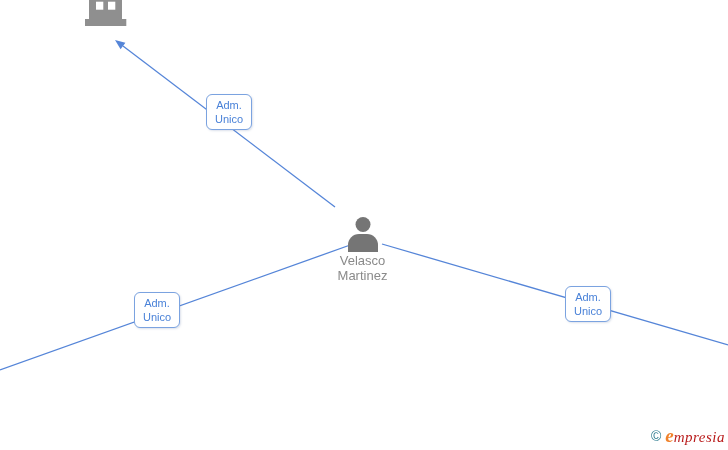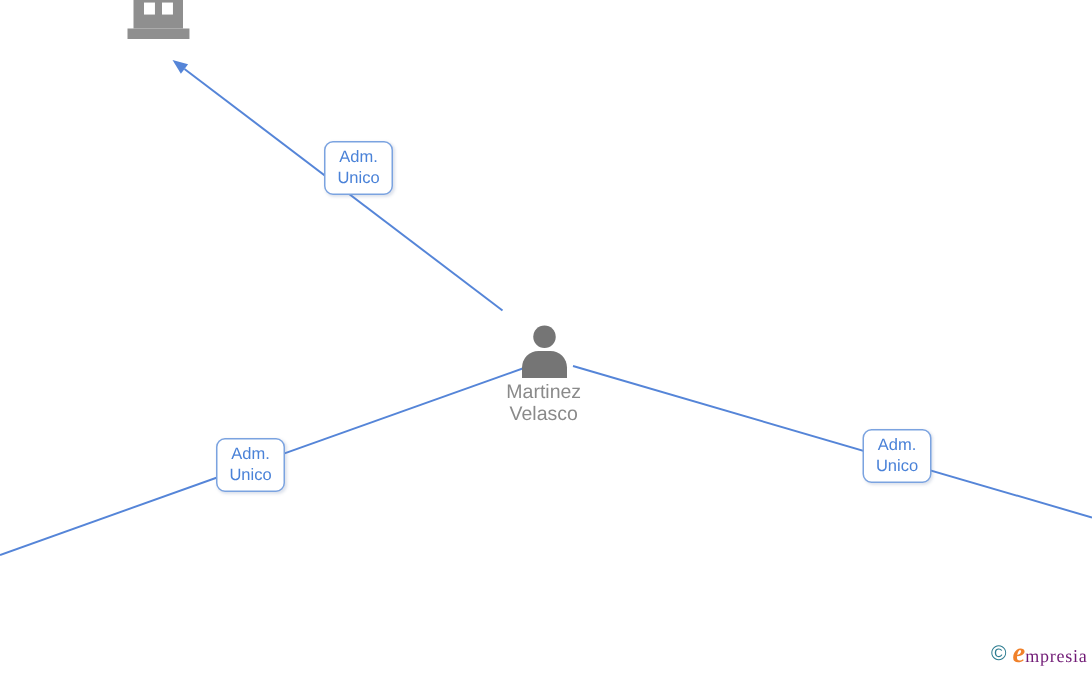--- a/index.html
+++ b/index.html
@@ -31,21 +31,20 @@
     border-radius: 6px;
     box-shadow: 1px 1px 2px rgba(120,140,180,0.25);
     color: #4a82d8;
     font-size: 11px;
     line-height: 14px;
     display: flex;
     flex-direction: column;
     align-items: center;
     justify-content: center;
     text-align: center;
-    margin-left: 10px;
   }
   .edge-label span { display: block; }
   #edge-label-top   { left: 206px; top: 94px;  }
   #edge-label-left  { left: 134px; top: 292px; }
   #edge-label-right { left: 565px; top: 286px; }
   #person-name {
     position: absolute;
     left: 302px;
     top: 253px;
     width: 121px;
@@ -68,22 +67,23 @@
     font-family: "Liberation Sans", sans-serif;
     vertical-align: 1px;
   }
   #watermark .brand-initial {
     color: #f0812a;
     font-style: italic;
     font-size: 19px;
     font-weight: bold;
   }
   #watermark .brand-rest {
-    color: #701a75;
-    font-size: 12px;
+    color: #b91c1c;
+    font-style: italic;
+    font-size: 15px;
     letter-spacing: 0.5px;
   }
 </style>
 </head>
 <body>
 
 <div id="canvas">
 
   <svg id="edges-svg" viewBox="0 0 728 450" xmlns="http://www.w3.org/2000/svg">
 
@@ -122,22 +122,22 @@
     <span>Adm.</span>
     <span>Unico</span>
   </div>
 
   <div class="edge-label" id="edge-label-right">
     <span>Adm.</span>
     <span>Unico</span>
   </div>
 
   <div id="person-name">
+    <span>Velasco</span>
     <span>Martinez</span>
-    <span>Velasco</span>
   </div>
 
   <div id="watermark">
     <span class="copy">©</span>
     <span class="brand-initial">e</span><span class="brand-rest">mpresia</span>
   </div>
 
 </div>
 
 </body></html>

